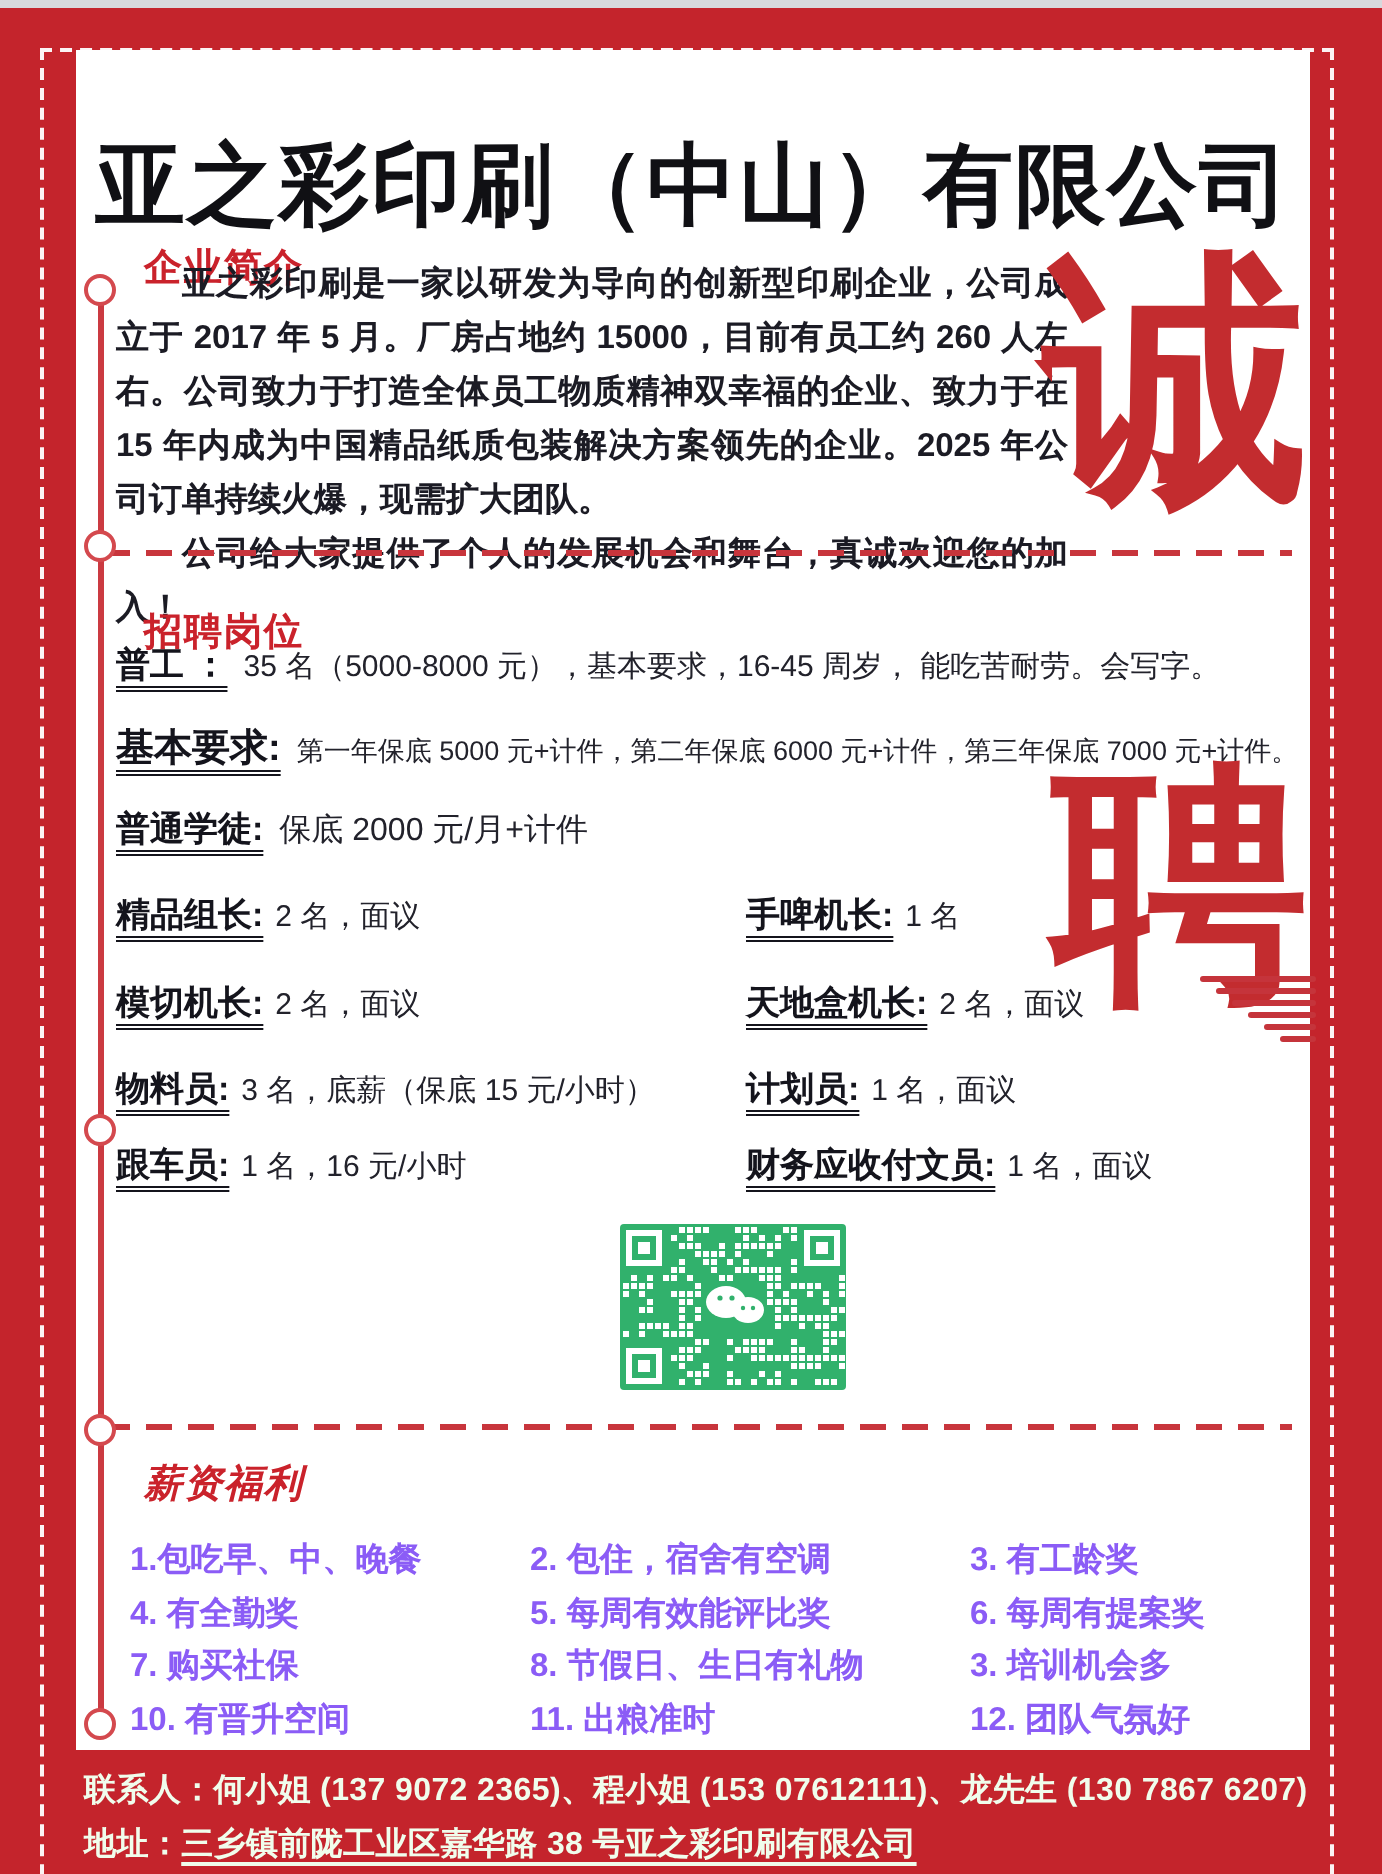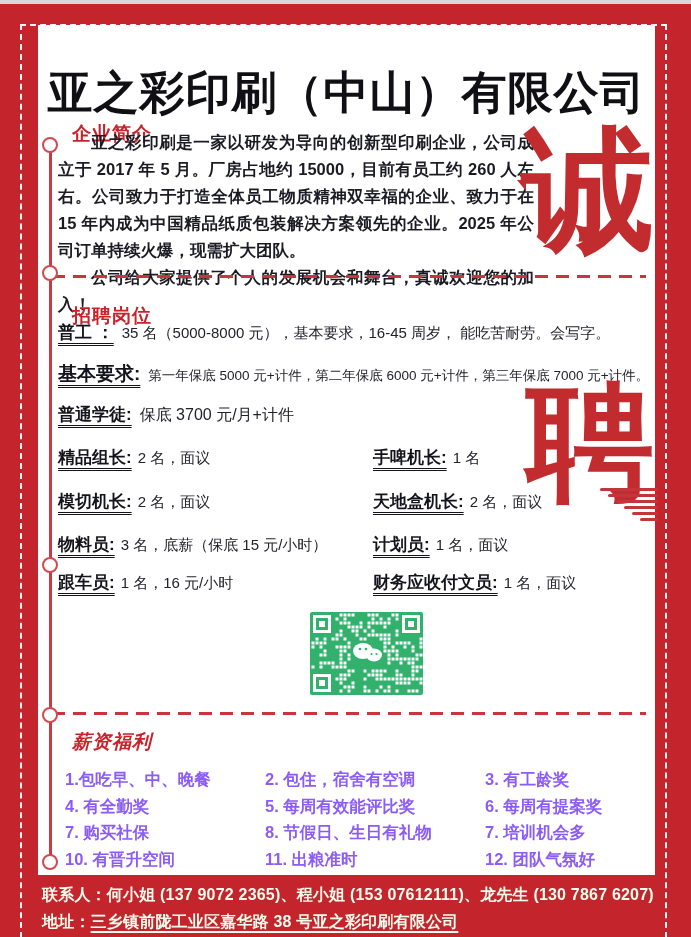--- a/index.html
+++ b/index.html
@@ -109,21 +109,21 @@
 
     <h2 class="sec-heading h-positions">招聘岗位</h2>
 
     <div class="prow prow-r0">
       <span class="pname">普工 ：</span><span class="pdesc">35 名（5000-8000 元），基本要求，16-45 周岁， 能吃苦耐劳。会写字。</span>
     </div>
     <div class="prow prow-r1">
       <span class="pname">基本要求:</span><span class="pdesc">第一年保底 5000 元+计件，第二年保底 6000 元+计件，第三年保底 7000 元+计件。</span>
     </div>
     <div class="prow prow-r2">
-      <span class="pname">普通学徒:</span><span class="pdesc">保底 3700 元/月+计件</span>
+      <span class="pname">普通学徒:</span><span class="pdesc">保底 2000 元/月+计件</span>
     </div>
 
     <div class="gcell gc-l gr0">
       <span class="pname">精品组长:</span><span class="pdesc">2 名，面议</span>
     </div>
     <div class="gcell gc-r gr0">
       <span class="pname">手啤机长:</span><span class="pdesc">1 名</span>
     </div>
     <div class="gcell gc-l gr1">
       <span class="pname">模切机长:</span><span class="pdesc">2 名，面议</span>
@@ -368,21 +368,21 @@
     <h2 class="sec-heading h-benefits">薪资福利</h2>
     <div class="benefits-grid">
       <div>1.包吃早、中、晚餐</div>
       <div>2. 包住，宿舍有空调</div>
       <div>3. 有工龄奖</div>
       <div>4. 有全勤奖</div>
       <div>5. 每周有效能评比奖</div>
       <div>6. 每周有提案奖</div>
       <div>7. 购买社保</div>
       <div>8. 节假日、生日有礼物</div>
-      <div>7. 培训机会多</div>
+      <div>3. 培训机会多</div>
       <div>10. 有晋升空间</div>
       <div>11. 出粮准时</div>
       <div>12. 团队气氛好</div>
     </div>
   </div>
 
   <div class="divider div1"></div>
   <div class="divider div2"></div>
   <div class="tl-line"></div>
   <div class="tl-circle tc0"></div>

